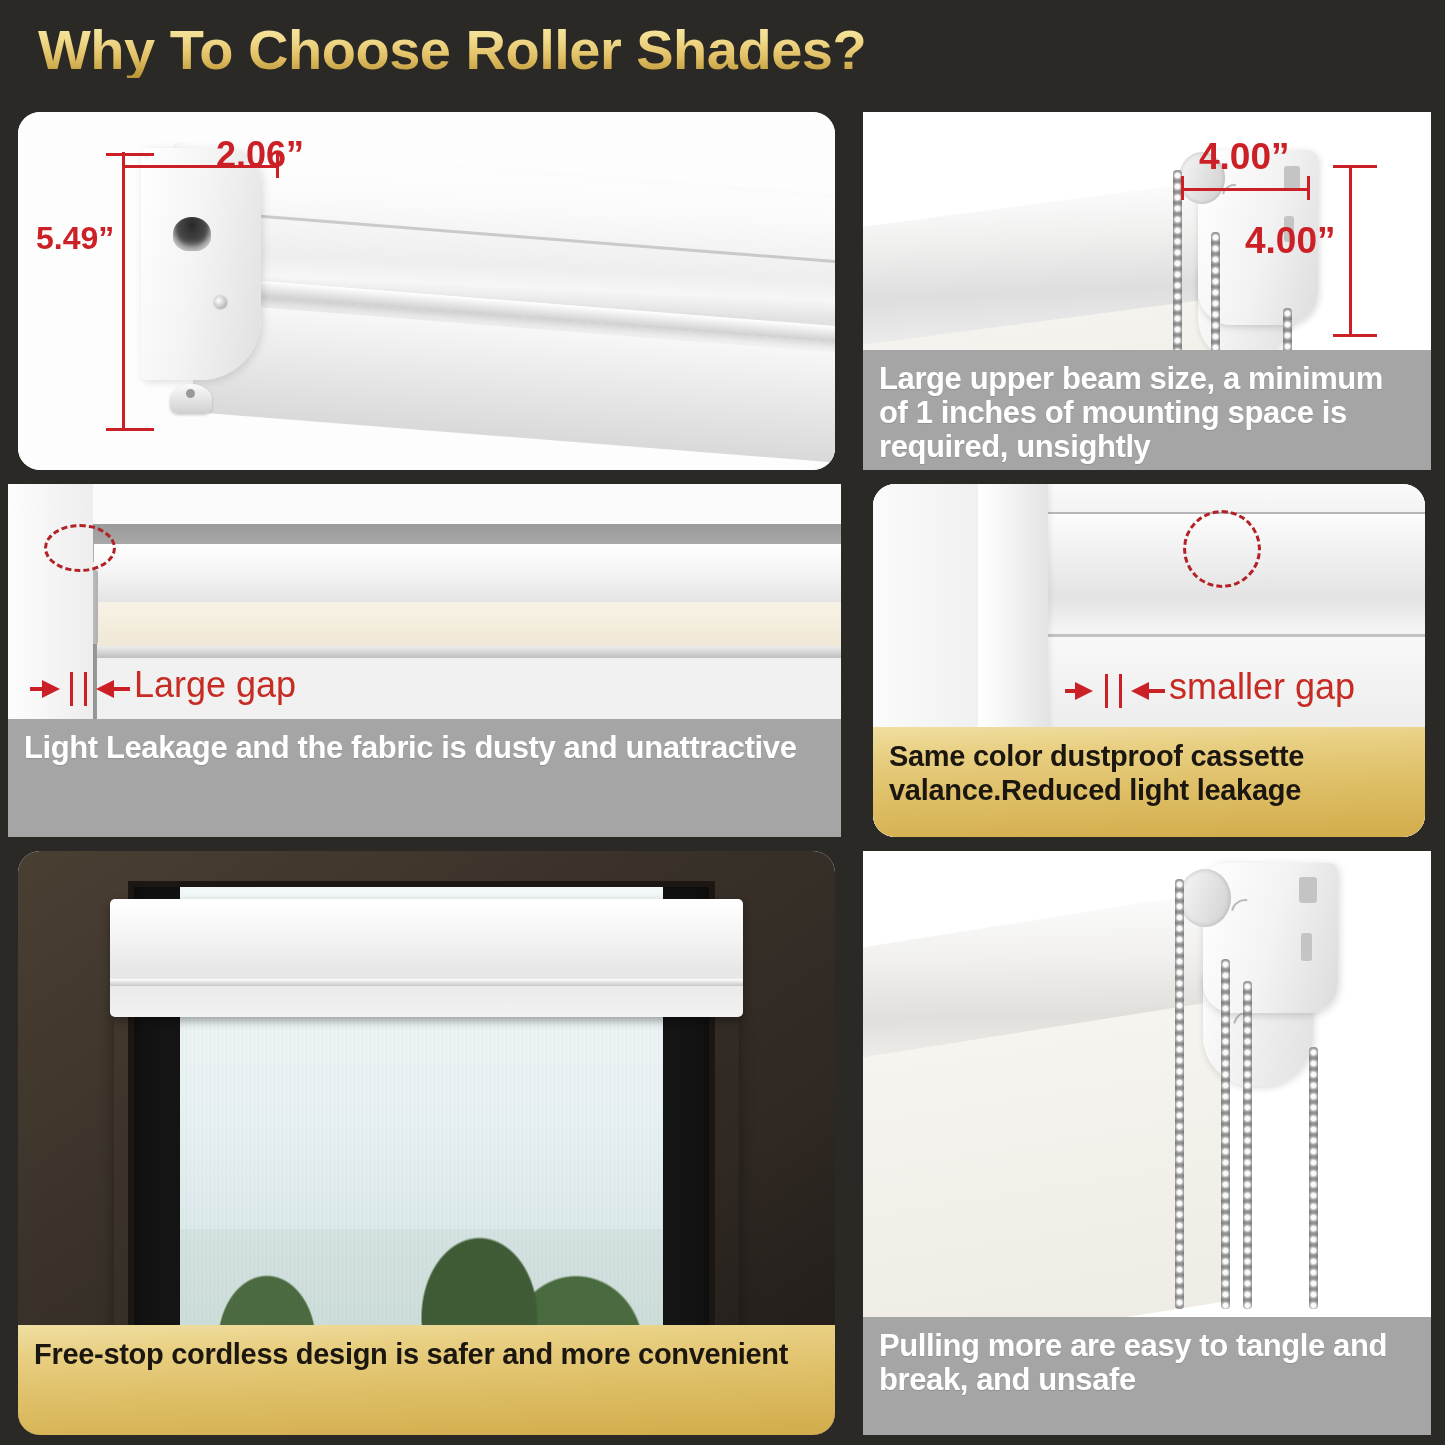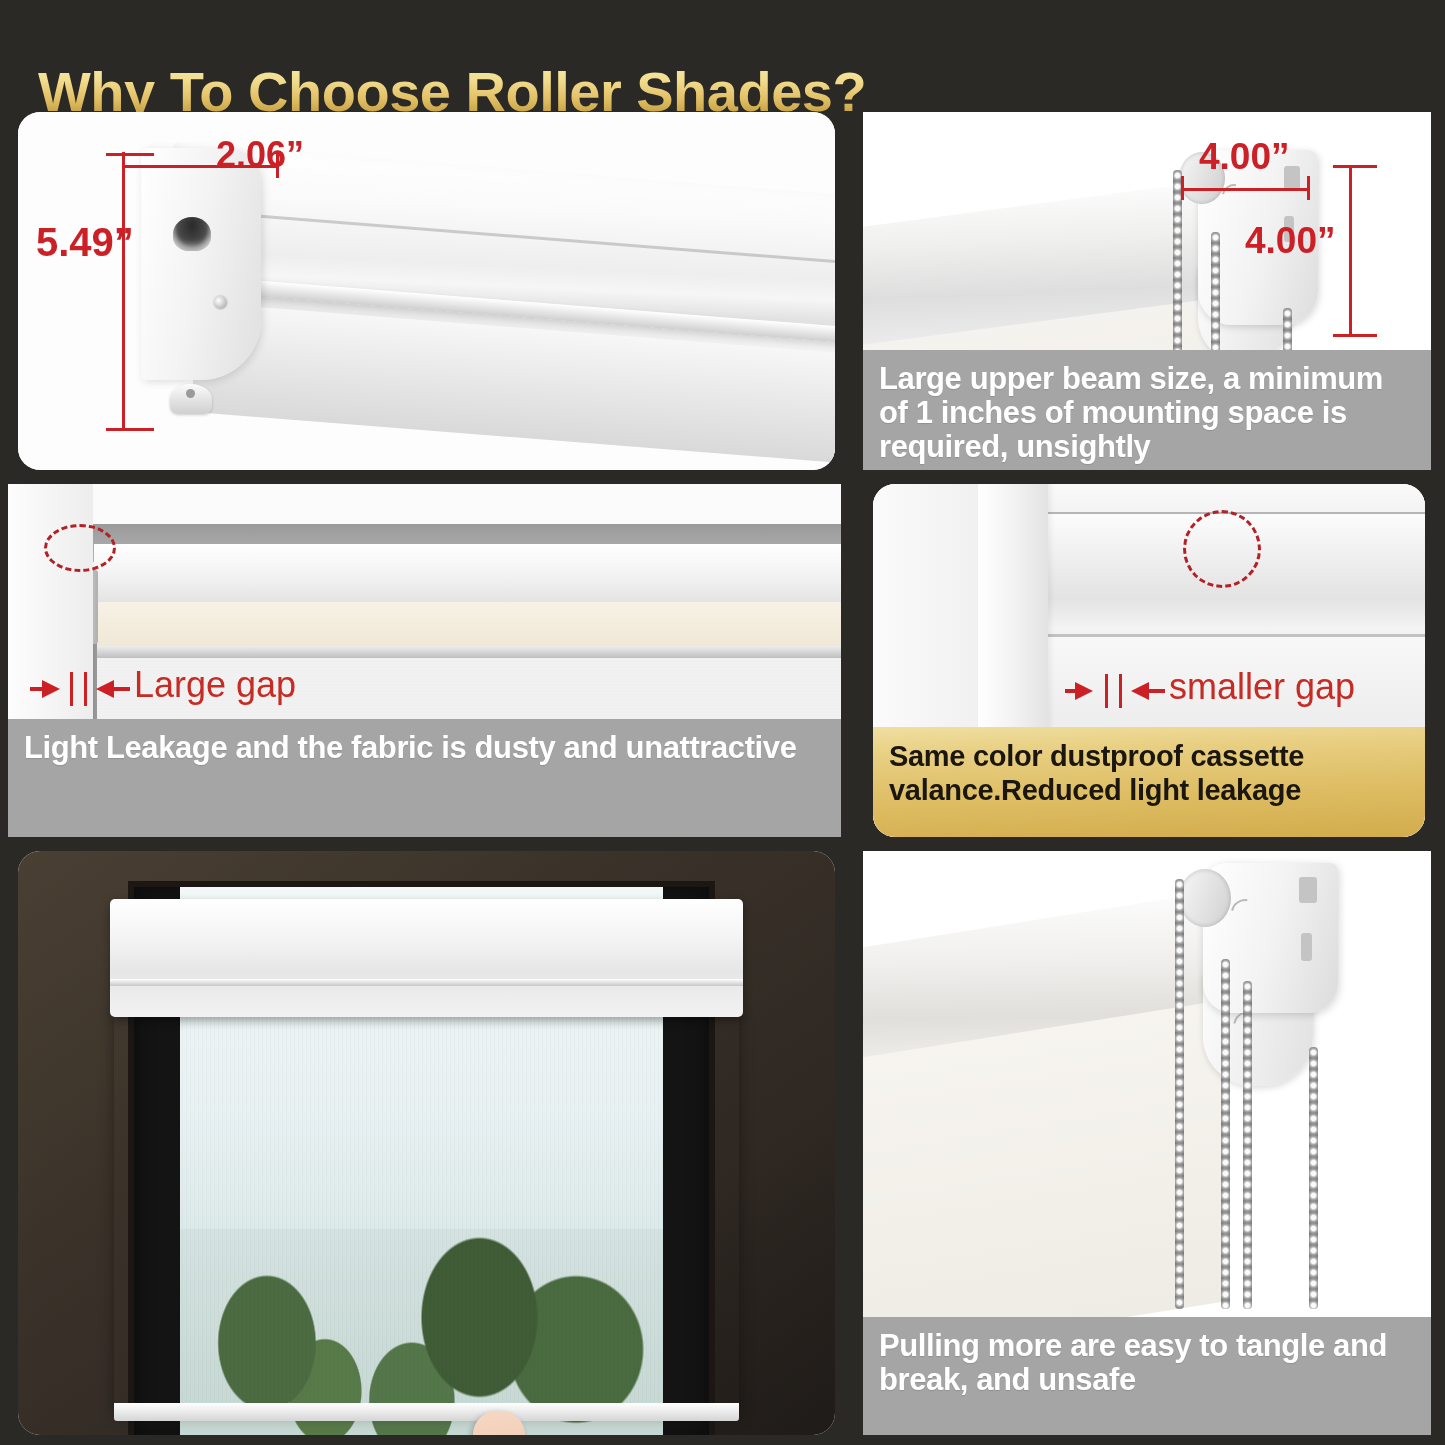--- a/index.html
+++ b/index.html
@@ -22,21 +22,20 @@
     font-weight: 700;
     letter-spacing: -0.5px;
     line-height: 1;
     background: linear-gradient(180deg, #f7e9a8 0%, #f2dd8f 28%, #e2c065 62%, #b99334 100%);
     -webkit-background-clip: text;
     background-clip: text;
     color: transparent;
     -webkit-text-fill-color: transparent;
     text-shadow: 0 0 0 rgba(0,0,0,0);
     white-space: nowrap;
-    margin-top: 42px;
   }
 
   
   .grid {
     position: absolute;
     left: 0; top: 108px;
     width: 1445px;
     height: 1337px;
     display: grid;
     grid-template-columns: 855px 590px;
@@ -464,21 +463,21 @@
         <div class="p1-rail"></div>
         <div class="p1-lower"></div>
         <div class="p1-endcap"></div>
         <div class="p1-slot"></div>
         <div class="p1-screw"></div>
         <div class="p1-knob"></div>
 
         <div class="dim-line dim-v" style="left:104px; top:42px; height:276px;"></div>
         <div class="dim-tick-h" style="left:88px; top:41px; width:48px;"></div>
         <div class="dim-tick-h" style="left:88px; top:316px; width:48px;"></div>
-        <div class="dim-label" style="left:18px; top:108px; font-size:40px;">5.49”</div>
+        <div class="dim-label" style="left:18px; top:108px; font-size:32px;">5.49”</div>
 
         <div class="dim-line dim-h" style="left:104px; top:53px; width:156px;"></div>
         <div class="dim-tick-v" style="left:104px; top:40px; height:26px;"></div>
         <div class="dim-tick-v" style="left:258px; top:40px; height:26px;"></div>
         <div class="dim-label" style="left:198px; top:22px; font-size:36px;">2.06”</div>
       </div>
     </div>
   </div>
 
   <div class="cell right">
@@ -576,20 +575,21 @@
           <div class="p5-glass">
             <div class="p5-sky"></div>
             <div class="p5-trees"></div>
           </div>
         </div>
         <div class="p5-shade"></div>
         <div class="p5-bottomrail"></div>
         <div class="p5-cassette"></div>
         <div class="p5-hand"></div>
       </div>
+      <div class="caption gold">Free-stop cordless design is safer and more convenient</div>
     </div>
   </div>
 
   <div class="cell right">
     <div class="panel square">
       <div class="scene">
         <div class="p6-bg"></div>
         <div class="p6-fab-beige"></div>
         <div class="p6-fab-white"></div>
         <div class="p6-tube"></div>

